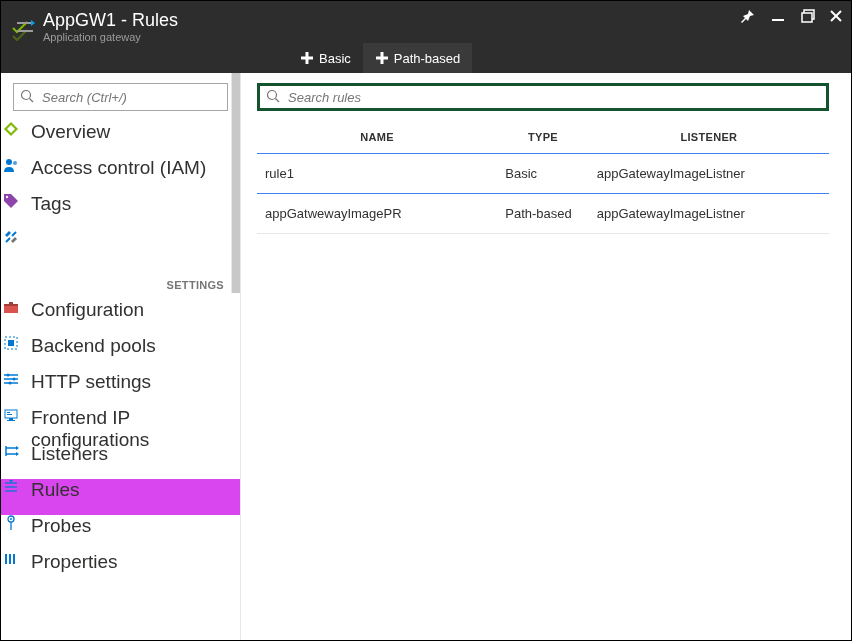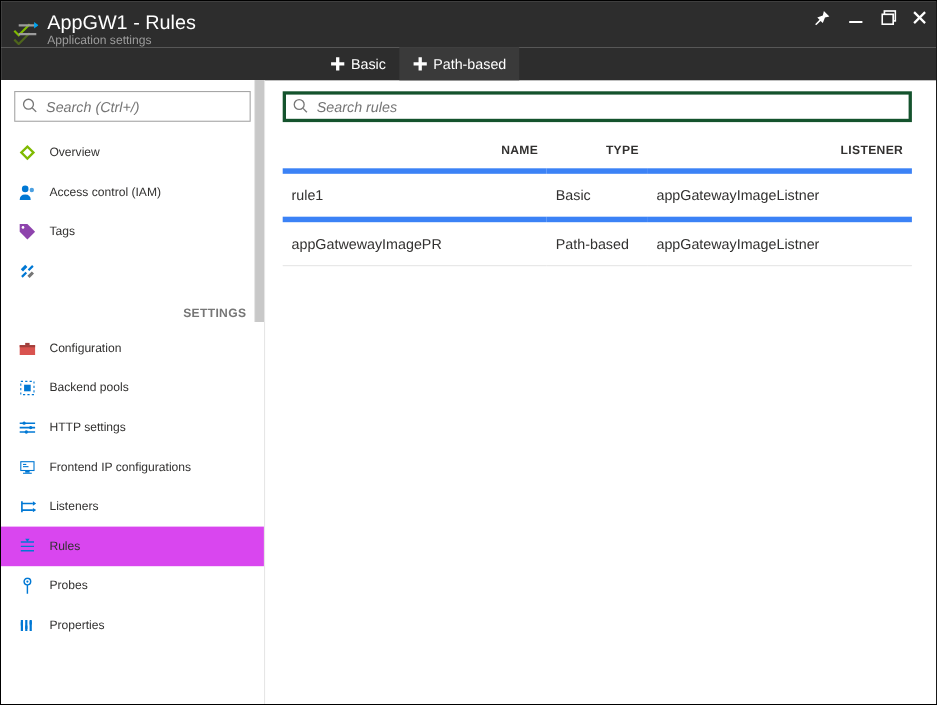--- a/index.html
+++ b/index.html
@@ -26,52 +26,52 @@
   .sidebar { width:240px; border-right:1px solid #e6e6e6; background:#fff; overflow-y:auto; position:relative;}
   .sidebar-scrollbar { position:absolute; right:-1px; top:0; bottom:0; width:10px; }
   .scroll-thumb { position:absolute; right:0; top:0; width:10px; height:220px; background:#c8c8c8; border-left:1px solid #e6e6e6;}
   
   .sidebar-search { padding:10px 12px; }
   .searchbox { display:flex; align-items:center; border:1px solid #a6a6a6; height:28px; padding:12px 6px; position:relative; font-style:italic;}
   .searchbox input { border:none; outline:none; width:100%; font-size:13px; background:transparent; font-style:italic;}
   .searchbox .mag { margin-right:6px; color:#767676;}
   
   .section-header { padding:14px 16px 8px 16px; font-size:11px; color:#767676; font-weight:600; letter-spacing:0.3px;text-align:right;}
-  .nav-item { display:flex; align-items:center; height:36px; padding:0 16px; cursor:pointer; font-size:11px;}
+  .nav-item { display:flex; align-items:flex-start; height:36px; padding:0 2px; cursor:pointer; font-size:19px;}
   .nav-item.selected { background:#d946ef;}
   .nav-item .nav-icon { width:16px; height:16px; margin-right:12px; display:flex; align-items:center; justify-content:center;}
   
   .content { flex:1; padding:10px 22px 10px 16px; overflow:auto;}
   .content-search { margin-bottom:10px;}
   .content-searchbox { display:flex; align-items:center; border:3px solid #14532d; height:28px; padding:0 6px; font-style:italic;}
   .content-searchbox input { border:none; outline:none; width:100%; font-size:13px; background:transparent; font-style:italic;}
   .content-searchbox .mag { margin-right:6px; color:#767676;}
   
   table.rules { width:100%; border-collapse:collapse; font-size:13px;}
-  table.rules th { text-align:right; font-size:11px; font-weight:700; color:#323130; padding:10px 8px; letter-spacing:0.3px;}
-  table.rules td { padding:12px 8px; border-top:5px solid #3b82f6;}
+  table.rules th { text-align:center; font-size:11px; font-weight:700; color:#323130; padding:10px 8px; letter-spacing:0.3px;}
+  table.rules td { padding:12px 8px; border-top:1px solid #3b82f6;}
   table.rules tbody tr:last-child td { border-bottom:1px solid #e6e6e6;}
   
 </style>
 </head>
 <body>
 
 <div class="topbar">
   <div class="icon-box">
     <svg width="24" height="22" viewBox="0 0 24 22">
       <path d="M2 9 L6 13 L16 3" stroke="#7fba00" stroke-width="2" fill="none"></path>
       <path d="M2 17 L6 21 L16 11" stroke="#7fba00" stroke-width="2" fill="none" opacity="0.4"></path>
       <line x1="6" y1="4" x2="22" y2="4" stroke="#9c9c9c" stroke-width="2"></line>
       <line x1="6" y1="12" x2="22" y2="12" stroke="#9c9c9c" stroke-width="2"></line>
       <path d="M20 1 L24 4 L20 7 Z" fill="#00a4ef"></path>
     </svg>
   </div>
   <div class="title-wrap">
     <div class="title">AppGW1 - Rules</div>
-    <div class="title-sub">Application settings</div>
+    <div class="title-sub">Application gateway</div>
   </div>
   <div class="window-controls">
     <span title="Pin">
       <svg width="14" height="14" viewBox="0 0 14 14">
           <path d="M8 1 L13 6 L9 7 L7 12 L5 10 L1 14 L0 13 L4 9 L2 7 L7 5 Z" fill="#fff"></path>
         </svg>
     </span>
     <span style="width:18px;height:18px;">
       <svg width="14" height="14" viewBox="0 0 14 14">
           <line x1="1" y1="11" x2="13" y2="11" stroke="#fff" stroke-width="2"></line>

